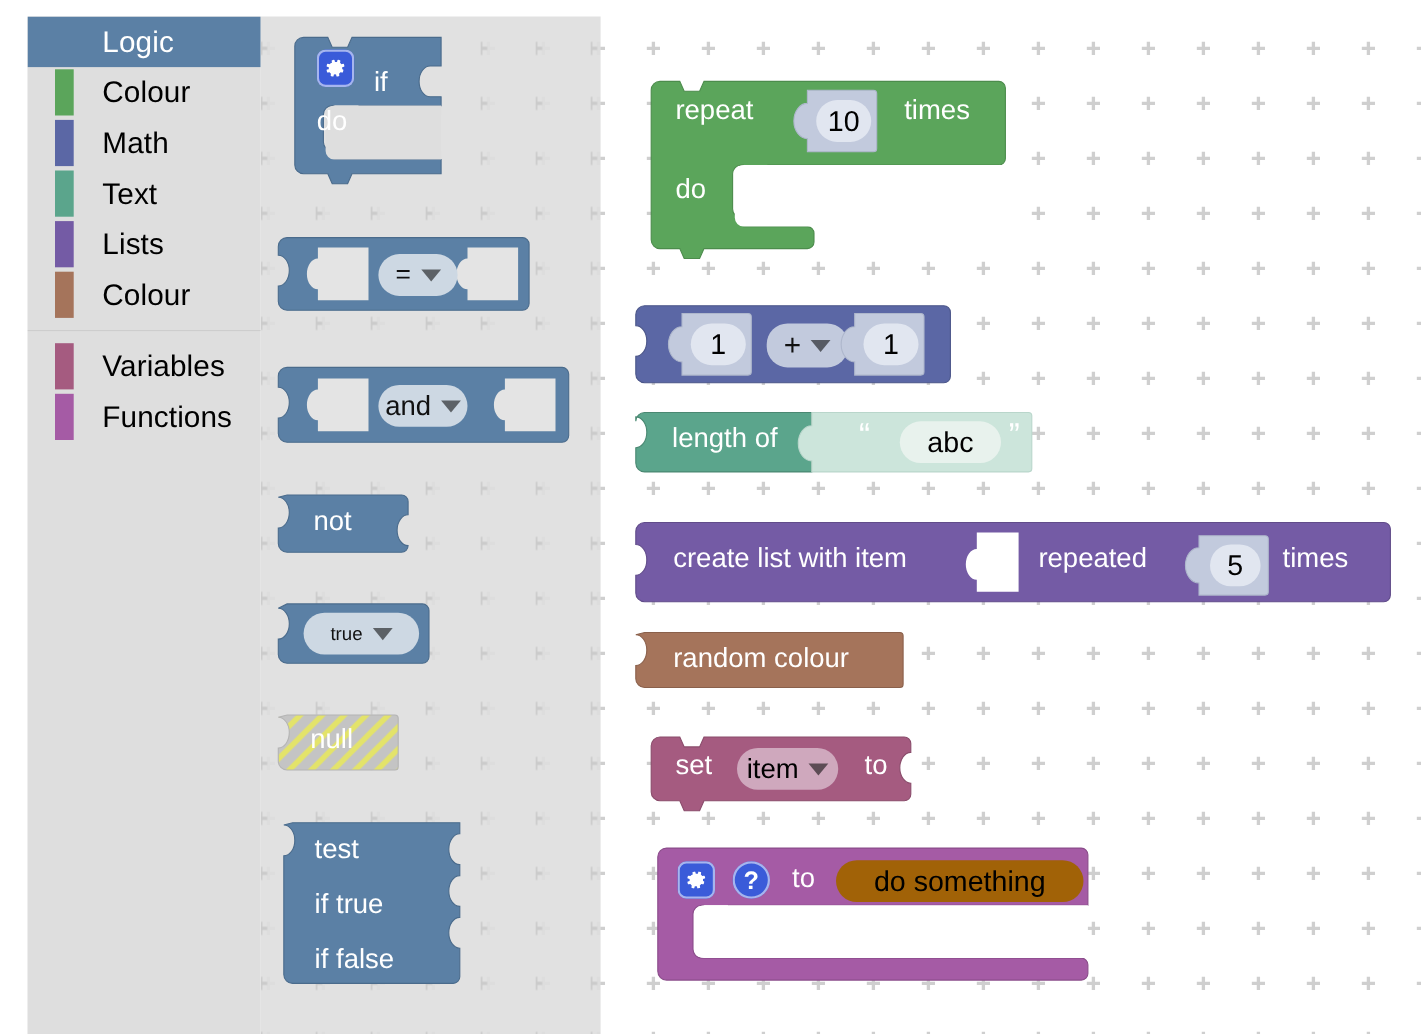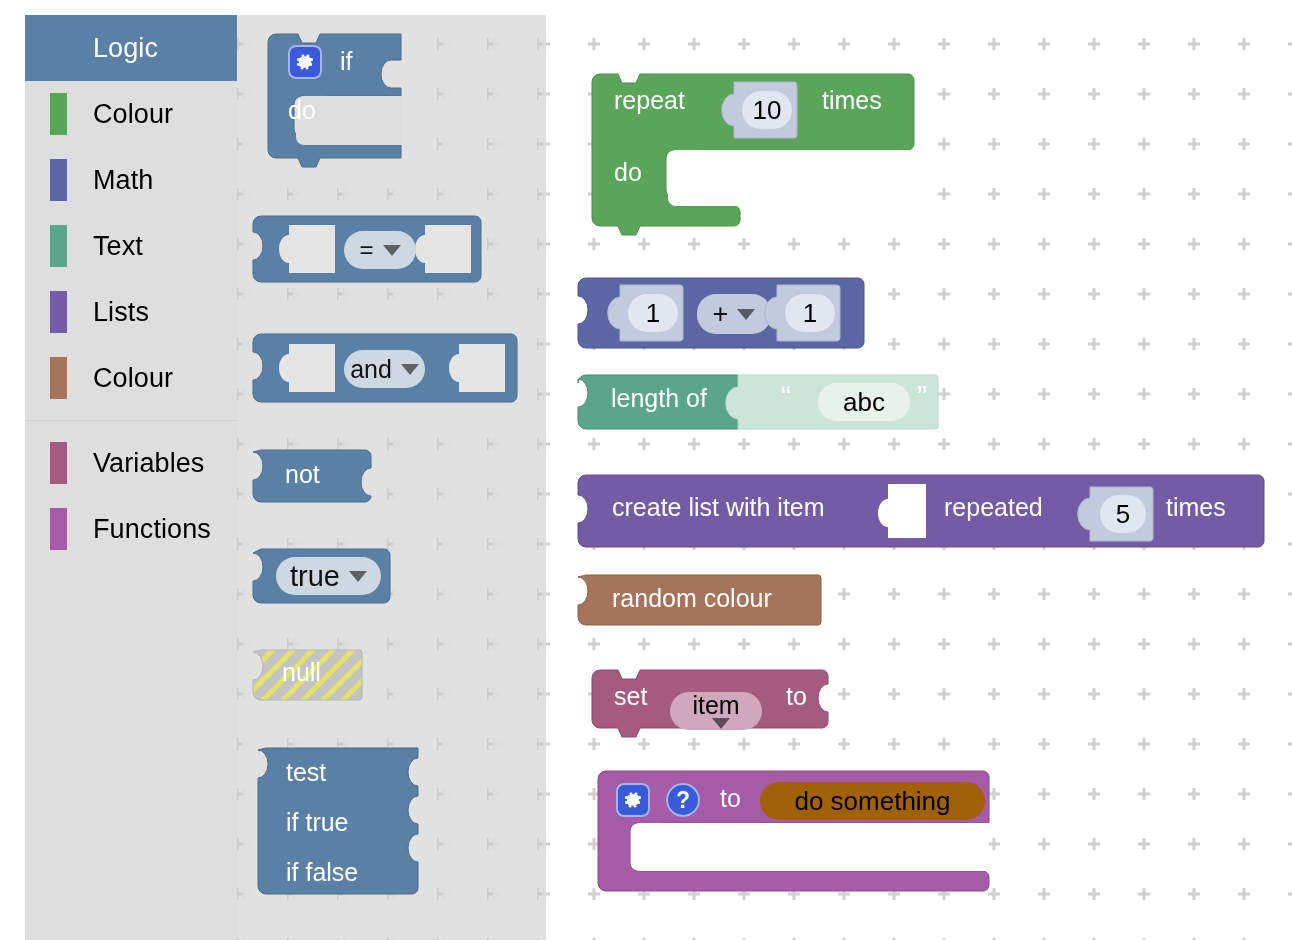--- a/index.html
+++ b/index.html
@@ -50,21 +50,21 @@
     width: 212px;
     height: 925px;
     background: #dedede;
     overflow: hidden;
     z-index: 20;
   }
   .tb-row {
     position: relative;
     display: flex;
     align-items: center;
-    height: 66px;
+    height: 46px;
     cursor: pointer;
     user-select: none;
   }
   .tb-swatch {
     width: 17px;
     height: 42px;
     margin-left: 25px;
     flex: 0 0 auto;
   }
   .tb-label {
@@ -247,21 +247,21 @@
                L52,124 L48,133 L34,133 L30,124 L8,124 A8,8 0 0 1 0,116 Z" fill="#5b80a5" stroke="#4a6b8c" stroke-width="1"></path>
       <path d="M36,62 L133,62 L133,111 L36,111 A8,8 0 0 1 28,103 L28,70 A8,8 0 0 1 36,62 Z" fill="#dedede"></path>
       <path d="M36,62 L58,62 L54,71 L40,71 L36,62 Z" fill="#dedede"></path>
     </svg>
     <div class="gear" style="left:20px;top:11px">
       <svg width="22" height="22" viewBox="0 0 24 24">
         <path fill="#ffffff" d="M12 8.2a3.8 3.8 0 1 0 0 7.6 3.8 3.8 0 0 0 0-7.6zm0 5.6a1.8 1.8 0 1 1 0-3.6 1.8 1.8 0 0 1 0 3.6z"></path>
         <path fill="#ffffff" d="M20.3 13.4l-1.7-.4a6.9 6.9 0 0 0 0-2l1.7-.4a.7.7 0 0 0 .5-.8l-.4-1.6a.7.7 0 0 0-.8-.5l-1.7.3a6.9 6.9 0 0 0-1.4-1.4l.3-1.7a.7.7 0 0 0-.5-.8l-1.6-.4a.7.7 0 0 0-.8.5l-.4 1.7a6.9 6.9 0 0 0-2 0l-.4-1.7a.7.7 0 0 0-.8-.5l-1.6.4a.7.7 0 0 0-.5.8l.3 1.7A6.9 6.9 0 0 0 6.1 8l-1.7-.3a.7.7 0 0 0-.8.5l-.4 1.6a.7.7 0 0 0 .5.8l1.7.4a6.9 6.9 0 0 0 0 2l-1.7.4a.7.7 0 0 0-.5.8l.4 1.6a.7.7 0 0 0 .8.5l1.7-.3a6.9 6.9 0 0 0 1.4 1.4l-.3 1.7a.7.7 0 0 0 .5.8l1.6.4a.7.7 0 0 0 .8-.5l.4-1.7a6.9 6.9 0 0 0 2 0l.4 1.7a.7.7 0 0 0 .8.5l1.6-.4a.7.7 0 0 0 .5-.8l-.3-1.7a6.9 6.9 0 0 0 1.4-1.4l1.7.3a.7.7 0 0 0 .8-.5l.4-1.6a.7.7 0 0 0-.5-.8z"></path>
       </svg>
     </div>
-    <div class="btxt" style="left:72px;top:13px">if</div>
+    <div class="btxt" style="left:72px;top:27px">if</div>
     <div class="btxt" style="left:20px;top:62px">do</div>
   </div>
 
   <div class="blk" style="left:253px;top:216px;z-index:30">
     <svg width="235" height="72">
       <path d="M8,0 L222,0 A6,6 0 0 1 228,6 L228,60 A6,6 0 0 1 222,66 L8,66
                A8,8 0 0 1 0,58 L0,44 A10,14 0 0 0 0,16 L0,8 A8,8 0 0 1 8,0 Z" fill="#5b80a5" stroke="#4a6b8c" stroke-width="1"></path>
       <path d="M36,9 L82,9 L82,57 L36,57 L36,47 A10,14 0 0 1 36,19 Z" fill="#e4e4e4"></path>
       <path d="M172,9 L218,9 L218,57 L172,57 L172,47 A10,14 0 0 1 172,19 Z" fill="#e4e4e4"></path>
     </svg>
@@ -291,21 +291,21 @@
     </svg>
     <div class="btxt" style="left:32px;top:10px">not</div>
   </div>
 
   <div class="blk" style="left:253px;top:549px;z-index:30">
     <svg width="150" height="60">
       <path d="M8,0 L131,0 A6,6 0 0 1 137,6 L137,48 A6,6 0 0 1 131,54 L8,54
                A8,8 0 0 1 0,46 L0,32 A10,14 0 0 0 0,4 Z" fill="#5b80a5" stroke="#4a6b8c" stroke-width="1"></path>
     </svg>
     <div class="field" style="left:23px;top:8px;width:105px;height:38px;background:#cdd8e3;">
-      <span style="font-size:29px;line-height:1;color:#111">true</span>
+      <span style="font-size:17px;line-height:1;color:#111">true</span>
       <span class="caret"></span>
     </div>
   </div>
 
   <div class="blk" style="left:253px;top:650px;z-index:30">
     <svg width="120" height="58">
       <defs>
         <pattern id="disabledPattern" width="20" height="20" patternUnits="userSpaceOnUse">
           <rect width="20" height="20" fill="#c4c4c4"></rect>
           <path d="M -4 4 L 4 -4 M 0 20 L 20 0 M 16 24 L 24 16" stroke="#e3e36a" stroke-width="5"></path>
@@ -432,21 +432,21 @@
   </div>
 
   <div class="blk" style="left:592px;top:670px;z-index:5">
     <svg width="260" height="70">
       <path d="M0,8 A8,8 0 0 1 8,0 L26,0 L30,9 L44,9 L48,0 L230,0
                A6,6 0 0 1 236,6 L236,14 A10,14 0 0 0 236,42 L236,52
                A6,6 0 0 1 230,58 L48,58 L44,67 L30,67 L26,58 L8,58
                A8,8 0 0 1 0,50 Z" fill="#a55b80" stroke="#8a4c6b" stroke-width="1"></path>
     </svg>
     <div class="btxt" style="left:22px;top:12px">set</div>
-    <div class="field" style="left:78px;top:22px;width:92px;height:38px;background:#cfa8bd;flex-direction:column;">
+    <div class="field" style="left:78px;top:10px;width:92px;height:38px;background:#cfa8bd;">
       <span style="font-size:25px;line-height:1;color:#000">item</span>
       <span class="caret"></span>
     </div>
     <div class="btxt" style="left:194px;top:12px">to</div>
   </div>
 
   <div class="blk" style="left:598px;top:771px;z-index:5">
     <svg width="420" height="130">
       <path d="M0,8 A8,8 0 0 1 8,0 L385,0 A6,6 0 0 1 391,6 L391,52
                L64,52 L60,61 L46,61 L42,52 L40,52 A8,8 0 0 0 32,60

